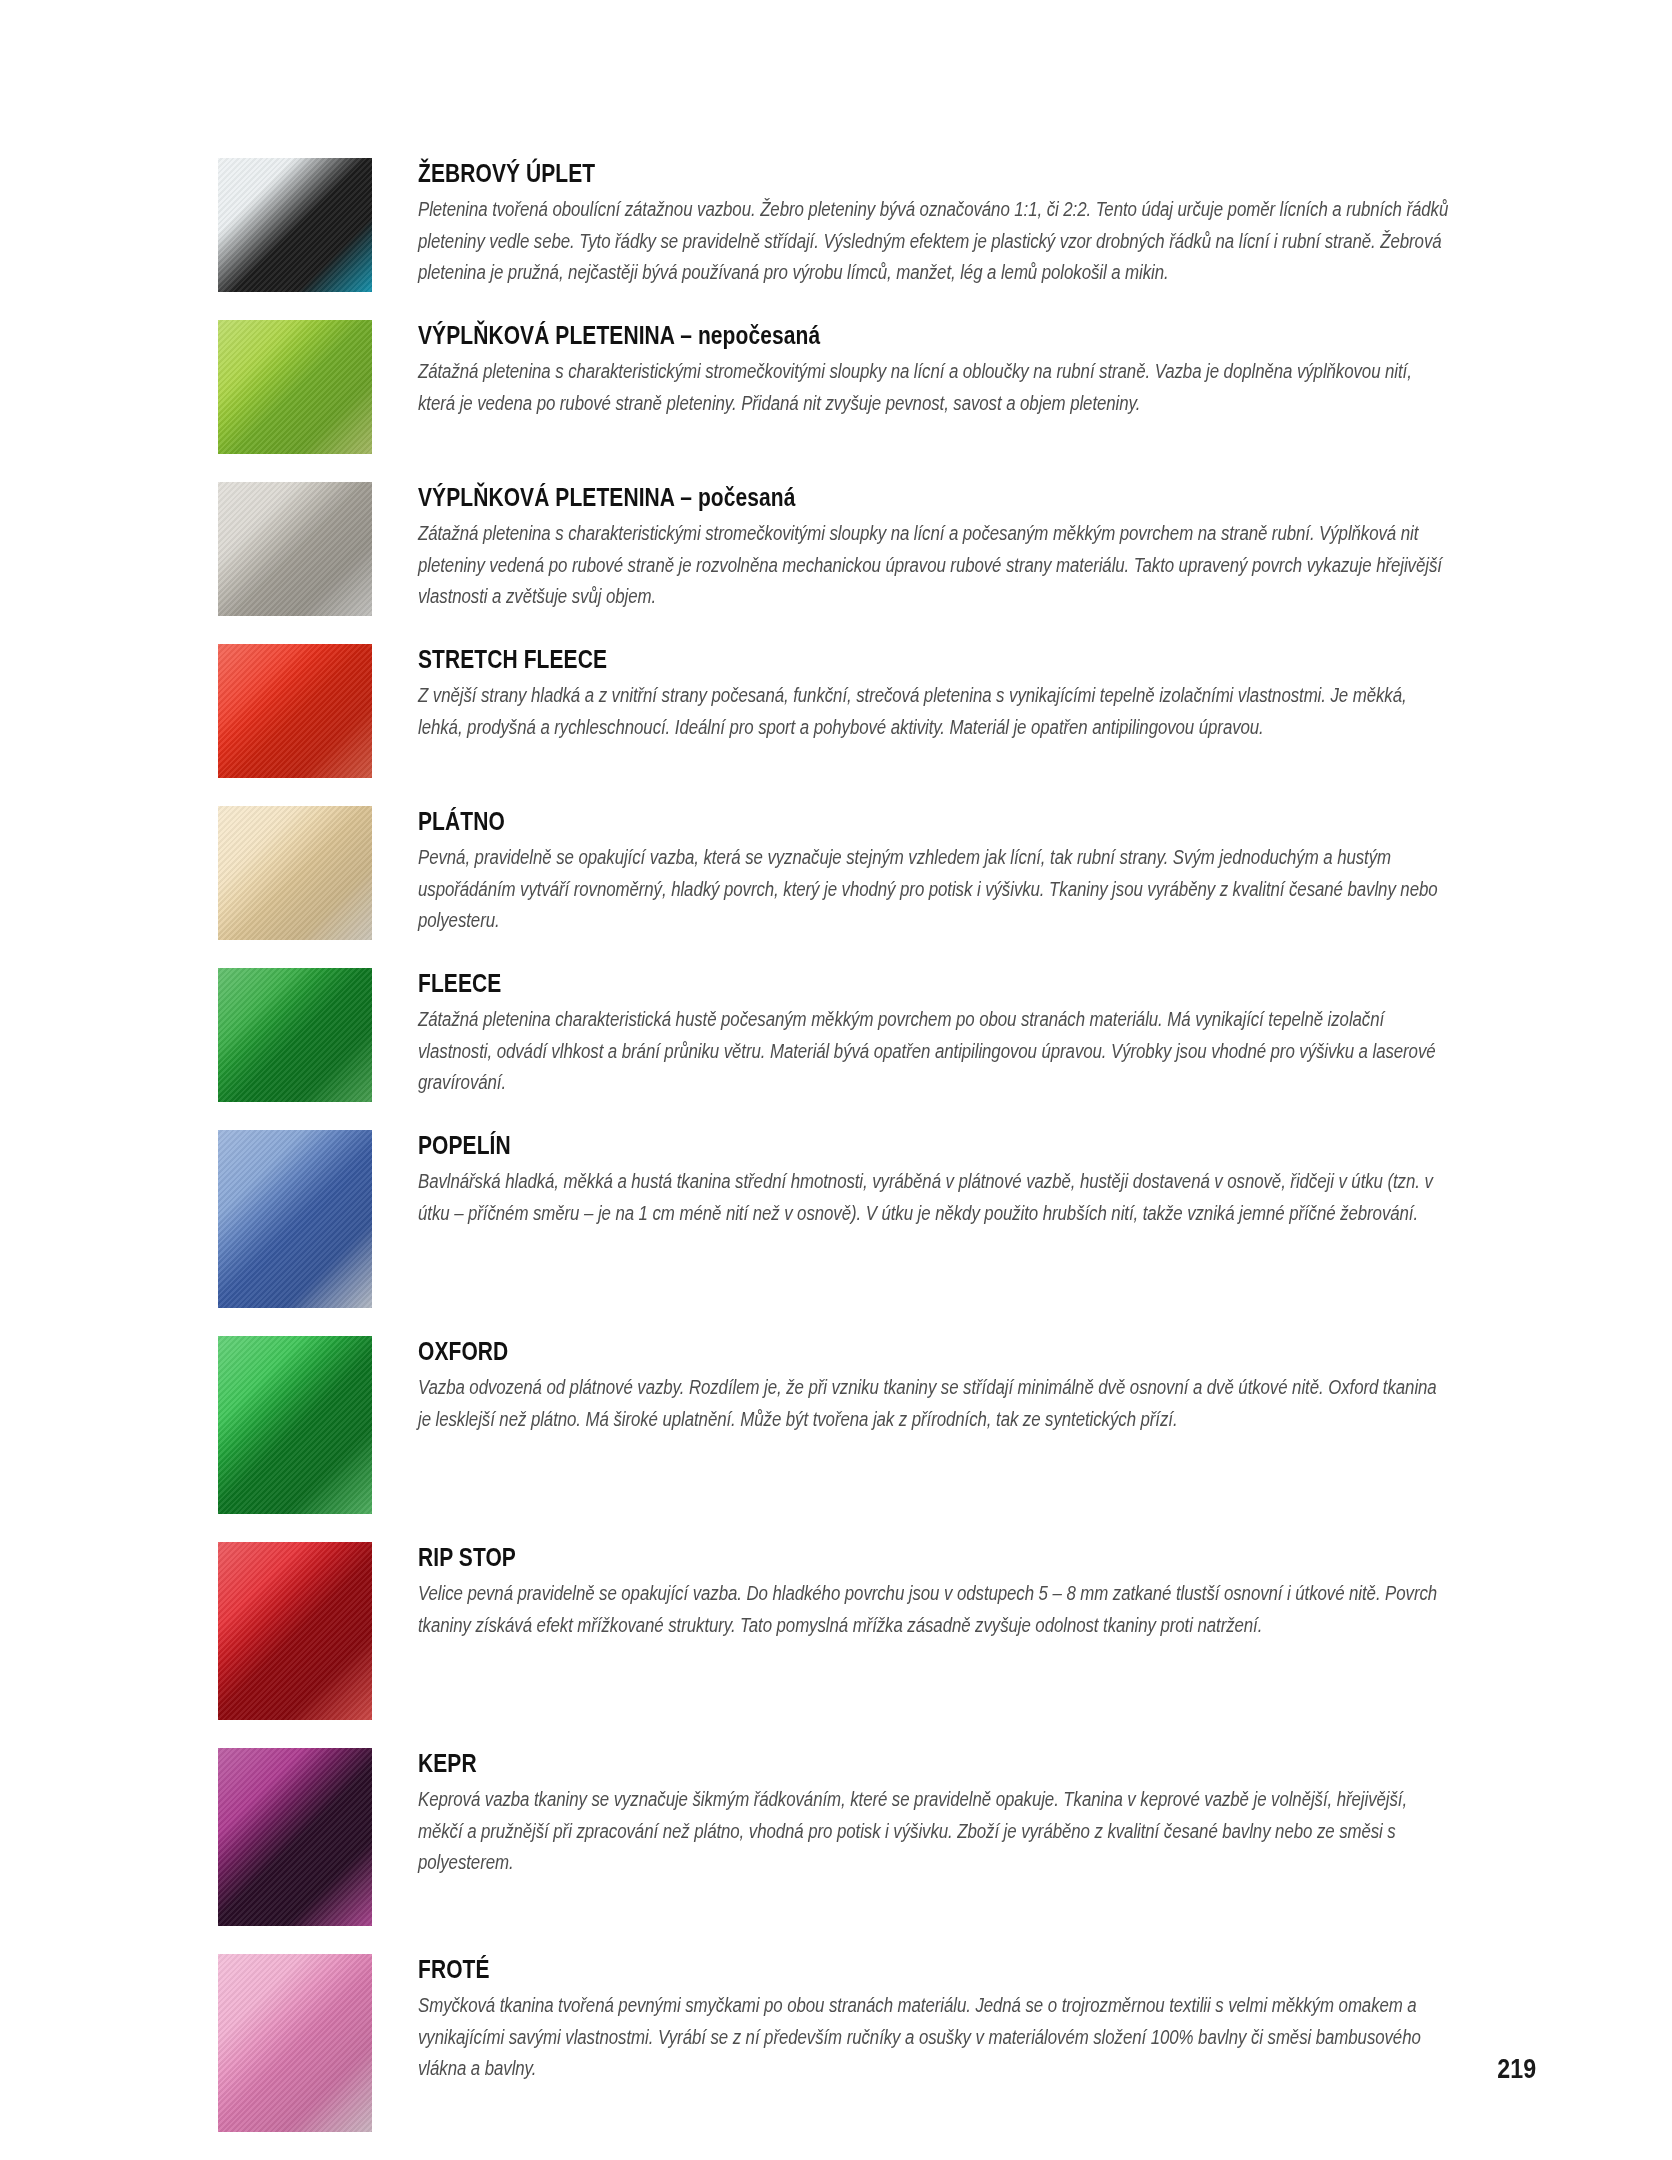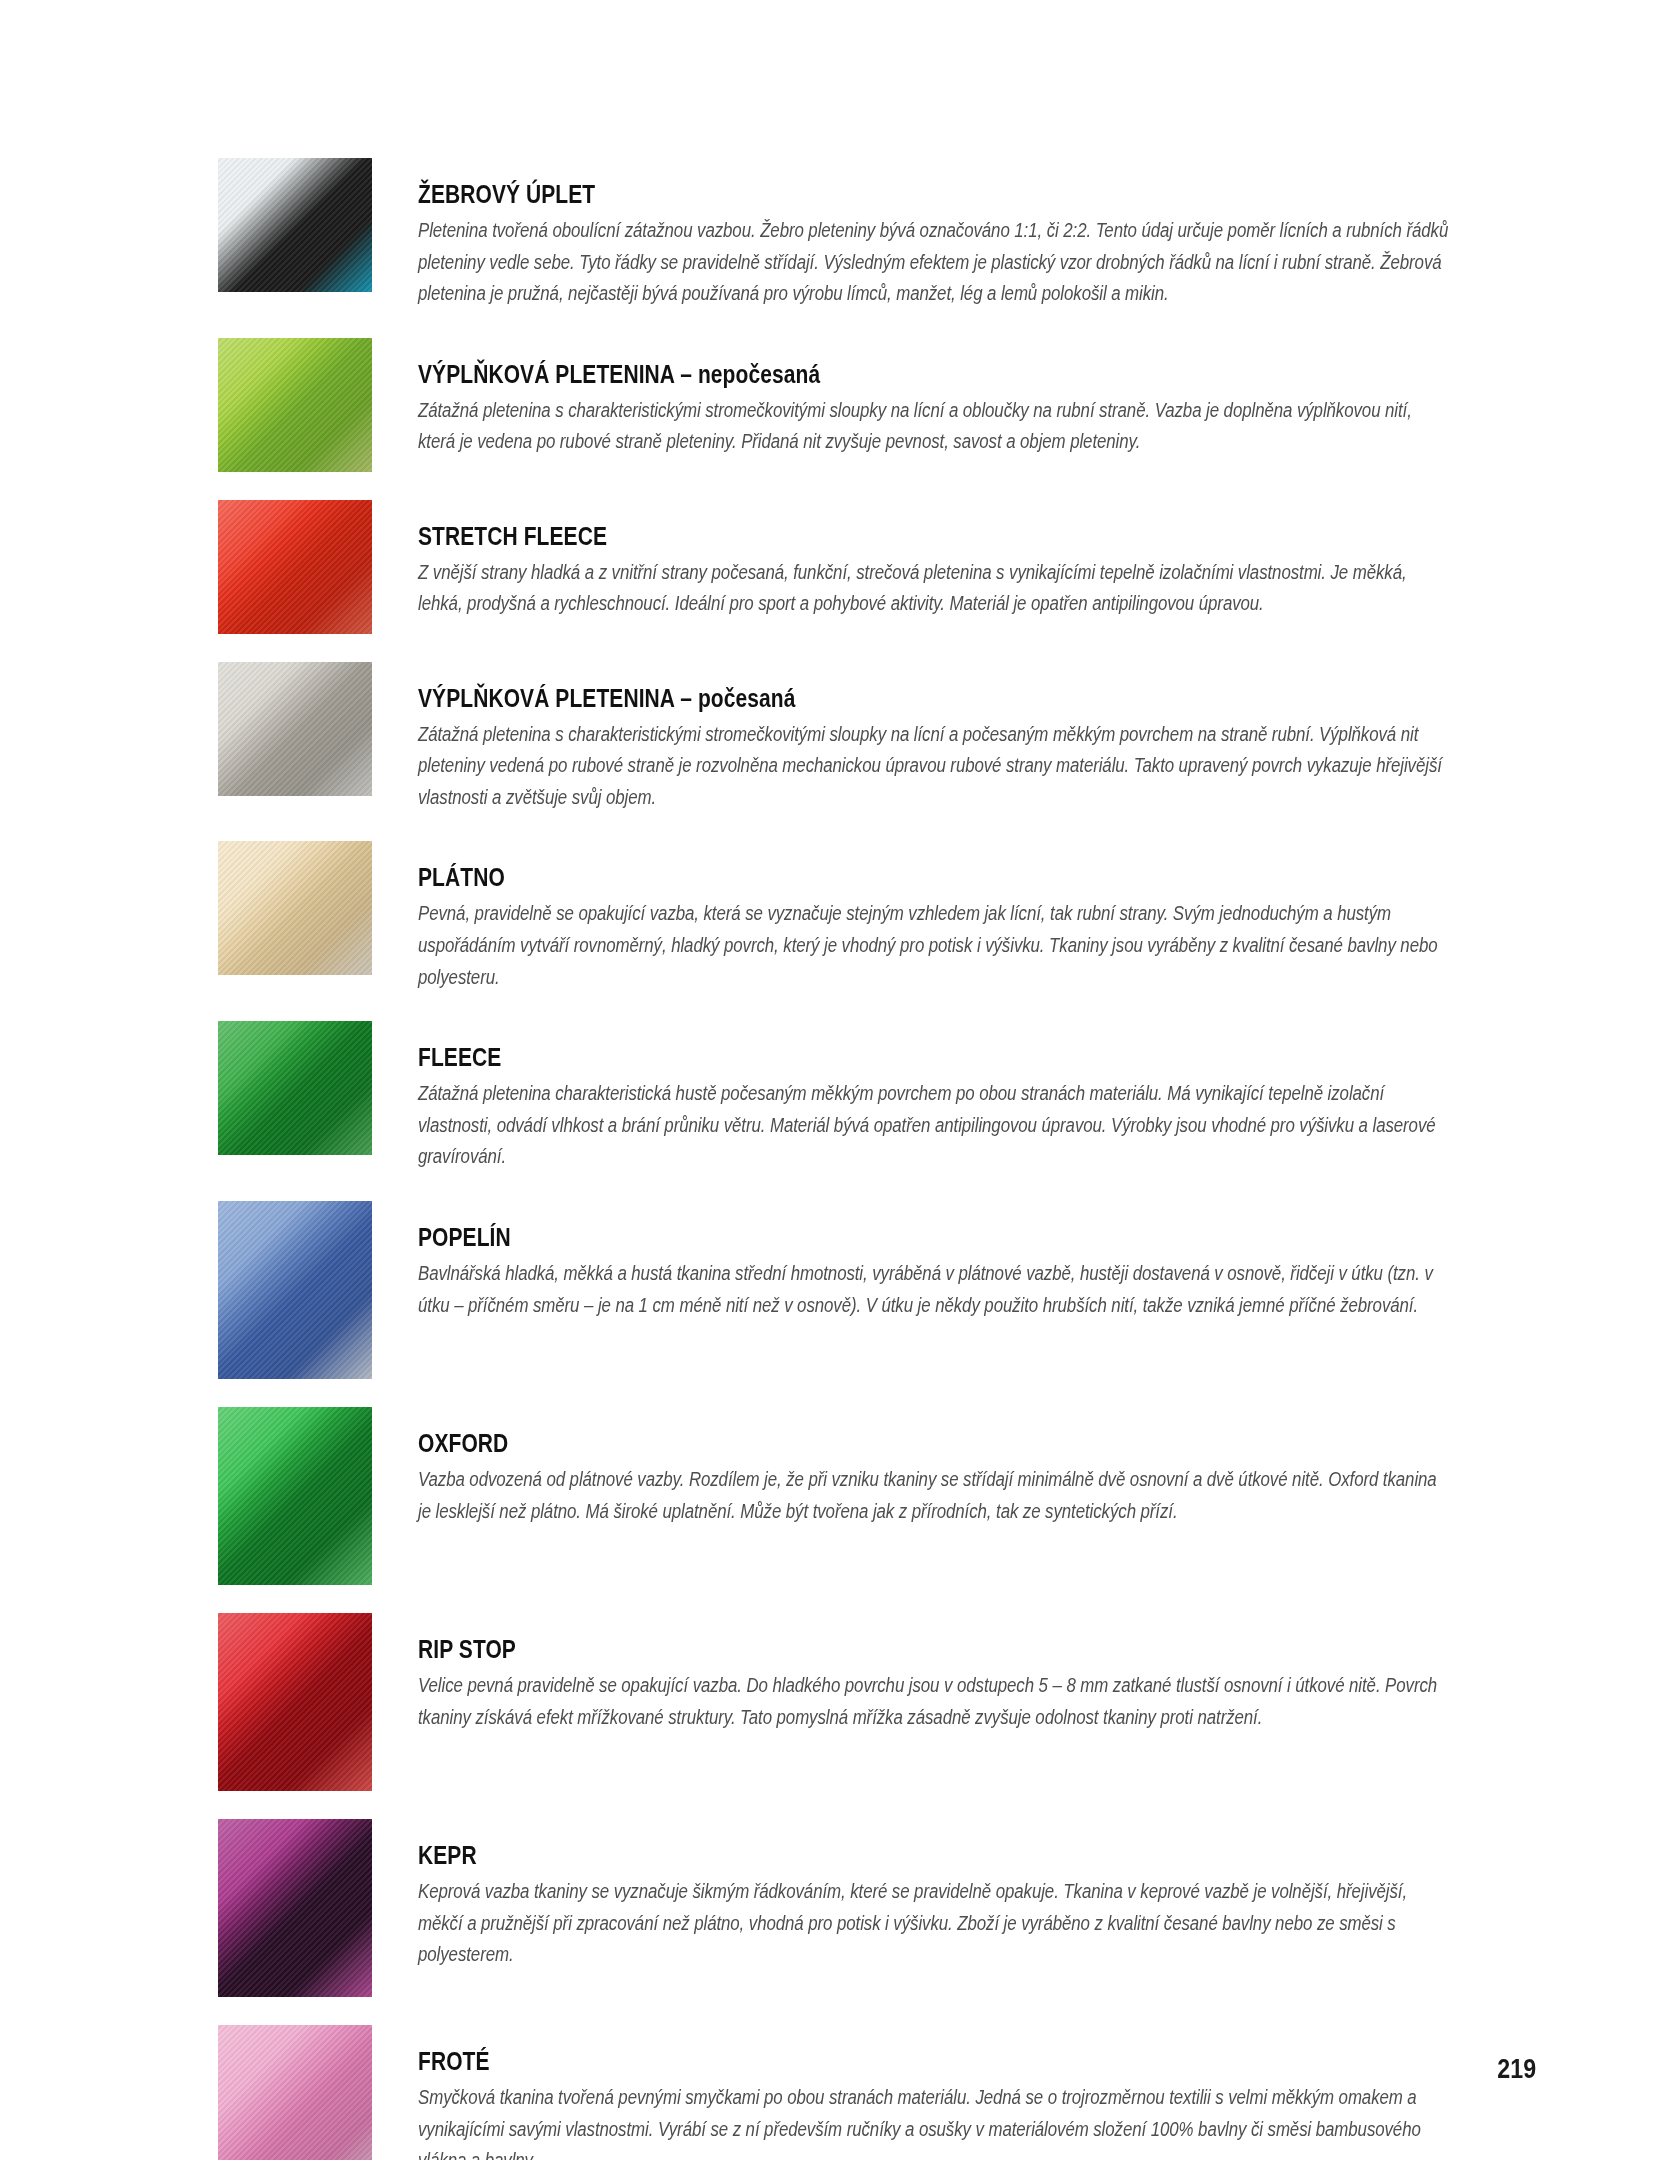--- a/index.html
+++ b/index.html
@@ -59,21 +59,20 @@
     position: absolute;
     inset: -30%;
     background: linear-gradient(135deg, rgba(255,255,255,.45) 0%, rgba(255,255,255,0) 42%, rgba(0,0,0,.28) 100%);
   }
   .swatch.tall { height: 178px; }
 
   .text-col {
     flex: 1 1 auto;
     padding-top: 2px;
     min-width: 0;
-    margin-top: 21px;
   }
 
   h2.title {
     margin: 0 0 8px 0;
     font-family: "Liberation Sans", sans-serif;
     font-weight: 700;
     font-size: 25px;
     line-height: 1.04;
     letter-spacing: .1px;
     color: #111111;
@@ -136,46 +135,46 @@
         </div>
       </div>
       <div class="text-col">
         <h2 class="title">VÝPLŇKOVÁ PLETENINA – nepočesaná</h2>
         <p class="desc">Zátažná pletenina s charakteristickými stromečkovitými sloupky na lícní a obloučky na rubní straně. Vazba je doplněna výplňkovou nití, která je vedena po rubové straně pleteniny. Přidaná nit zvyšuje pevnost, savost a objem pleteniny.</p>
       </div>
     </div>
 
     <div class="entry">
       <div class="swatch-wrap">
+        <div class="swatch" id="sw2" style="background: linear-gradient(135deg, rgb(217, 214, 207) 0%, rgb(217, 214, 207) 26%, rgb(168, 164, 155) 52%, rgb(168, 164, 155) 74%, rgb(239, 238, 234) 100%);">
+          <div class="grain"></div>
+          <div class="diag"></div>
+        </div>
+      </div>
+      <div class="text-col">
+        <h2 class="title">VÝPLŇKOVÁ PLETENINA – počesaná</h2>
+        <p class="desc">Zátažná pletenina s charakteristickými stromečkovitými sloupky na lícní a počesaným měkkým povrchem na straně rubní. Výplňková nit pleteniny vedená po rubové straně je rozvolněna mechanickou úpravou rubové strany materiálu. Takto upravený povrch vykazuje hřejivější vlastnosti a zvětšuje svůj objem.</p>
+      </div>
+    </div>
+
+    <div class="entry">
+      <div class="swatch-wrap">
         <div class="swatch" id="sw3" style="background: linear-gradient(135deg, rgb(240, 53, 34) 0%, rgb(240, 53, 34) 26%, rgb(212, 36, 15) 52%, rgb(212, 36, 15) 74%, rgb(255, 106, 80) 100%);">
           <div class="grain"></div>
           <div class="diag"></div>
         </div>
       </div>
       <div class="text-col">
         <h2 class="title">STRETCH FLEECE</h2>
         <p class="desc">Z vnější strany hladká a z vnitřní strany počesaná, funkční, strečová pletenina s vynikajícími tepelně izolačními vlastnostmi. Je měkká, lehká, prodyšná a rychleschnoucí. Ideální pro sport a pohybové aktivity. Materiál je opatřen antipilingovou úpravou.</p>
       </div>
     </div>
 
     <div class="entry">
       <div class="swatch-wrap">
-        <div class="swatch" id="sw2" style="background: linear-gradient(135deg, rgb(217, 214, 207) 0%, rgb(217, 214, 207) 26%, rgb(168, 164, 155) 52%, rgb(168, 164, 155) 74%, rgb(239, 238, 234) 100%);">
-          <div class="grain"></div>
-          <div class="diag"></div>
-        </div>
-      </div>
-      <div class="text-col">
-        <h2 class="title">VÝPLŇKOVÁ PLETENINA – počesaná</h2>
-        <p class="desc">Zátažná pletenina s charakteristickými stromečkovitými sloupky na lícní a počesaným měkkým povrchem na straně rubní. Výplňková nit pleteniny vedená po rubové straně je rozvolněna mechanickou úpravou rubové strany materiálu. Takto upravený povrch vykazuje hřejivější vlastnosti a zvětšuje svůj objem.</p>
-      </div>
-    </div>
-
-    <div class="entry">
-      <div class="swatch-wrap">
         <div class="swatch" id="sw5" style="background: linear-gradient(135deg, rgb(244, 227, 192) 0%, rgb(244, 227, 192) 26%, rgb(228, 203, 154) 52%, rgb(228, 203, 154) 74%, rgb(251, 243, 226) 100%);">
           <div class="grain"></div>
           <div class="diag"></div>
         </div>
       </div>
       <div class="text-col">
         <h2 class="title">PLÁTNO</h2>
         <p class="desc">Pevná, pravidelně se opakující vazba, která se vyznačuje stejným vzhledem jak lícní, tak rubní strany. Svým jednoduchým a hustým uspořádáním vytváří rovnoměrný, hladký povrch, který je vhodný pro potisk i výšivku. Tkaniny jsou vyráběny z kvalitní česané bavlny nebo polyesteru.</p>
       </div>
     </div>

